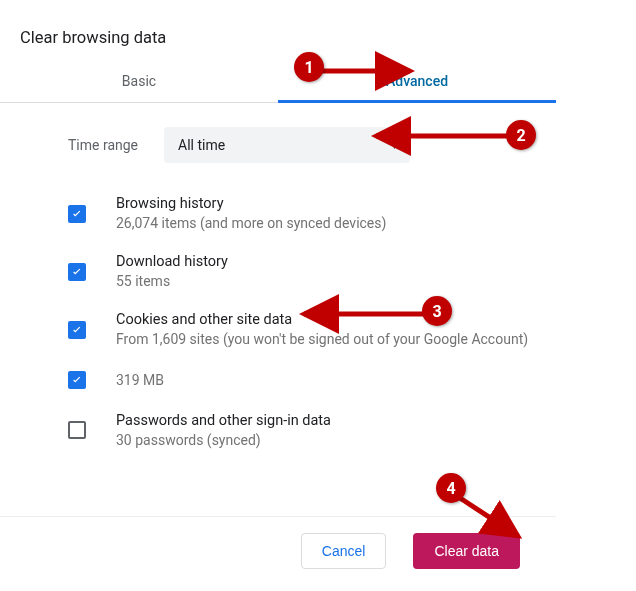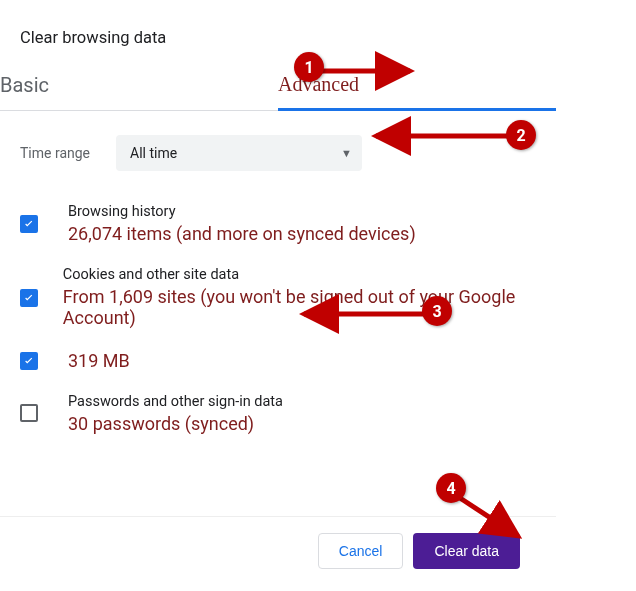--- a/index.html
+++ b/index.html
@@ -20,40 +20,41 @@
       padding: 28px 20px 4px 20px;
       font-weight: 400;
     }
     .tabs {
       display: flex;
       border-bottom: 1px solid #dadce0;
       margin-top: 8px;
     }
     .tab {
       flex: 1;
-      text-align: left;
+      text-align: center;
       padding: 14px 0 13px 0;
-      font-size: 20px;
+      font-size: 14px;
       color: #5f6368;
       cursor: pointer;
       position: relative;
     }
-    .tab.active { color: #7f1d1d; font-weight: 500; font-family: Liberation Serif, serif; }
+    .tab.active { color: #0369a1; font-weight: 500; }
     .tab.active::after {
       content: "";
       position: absolute;
       left: 0; right: 0; bottom: -1px;
       height: 3px;
       background: #1a73e8;
     }
     .content {
       position: relative;
       padding: 12px 20px 0 20px;
       height: 395px;
       overflow-y: auto;
+      margin-left: 48px;
     }
     .content::-webkit-scrollbar { width: 14px; }
     .content::-webkit-scrollbar-track { background: #f1f1f1; }
     .content::-webkit-scrollbar-thumb { background: #c1c1c1; }
     .timerow {
       display: flex;
       align-items: center;
       padding: 12px 0 18px 0;
     }
     .timerow-label { color: #5f6368; font-size: 14px; width: 96px; }
@@ -83,41 +84,41 @@
       cursor: pointer;
       background: #fff;
     }
     .checkbox.checked {
       background: #1a73e8;
       border-color: #1a73e8;
     }
     .checkbox.checked svg { display: block; }
     .checkbox svg { display: none; width: 14px; height: 14px; }
     .item-title { font-size: 14.5px; color: #202124; padding-bottom: 3px; }
-    .item-sub { font-size: 18px; color: #7f1d1d; }
+    .item-sub { font-size: 14px; color: #737373; }
     .footer {
       position: absolute;
       bottom: 0; left: 0; right: 0;
       padding: 16px 36px 22px 0;
       display: flex;
       justify-content: flex-end;
-      gap: 10px;
+      gap: 27px;
       border-top: 1px solid #eee;
       background: #fff;
     }
     .btn {
       padding: 9px 20px;
       border-radius: 4px;
       font-size: 14px;
       font-weight: 500;
       cursor: pointer;
       border: 1px solid transparent;
     }
     .btn-outline { background: #fff; border-color: #dadce0; color: #1a73e8; }
-    .btn-primary { background: #4c1d95; color: #fff; }
+    .btn-primary { background: #be185d; color: #fff; }
 
     
     .badge {
       position: absolute;
       width: 30px; height: 30px;
       border-radius: 50%;
       background: #c00000;
       color: #fff;
       font-weight: 700;
       font-size: 16px;
@@ -161,20 +162,31 @@
             <div class="item-sub">26,074 items (and more on synced devices)</div>
           </div>
         </div>
         <div class="item">
           <div class="cbwrap"><div class="checkbox checked">
               <svg viewBox="0 0 24 24">
                 <path d="M9 16.2l-3.5-3.5 1.4-1.4L9 13.4l7.1-7.1 1.4 1.4z" fill="#fff"></path>
               </svg>
             </div></div>
           <div>
+            <div class="item-title">Download history</div>
+            <div class="item-sub">55 items</div>
+          </div>
+        </div>
+        <div class="item">
+          <div class="cbwrap"><div class="checkbox checked">
+              <svg viewBox="0 0 24 24">
+                <path d="M9 16.2l-3.5-3.5 1.4-1.4L9 13.4l7.1-7.1 1.4 1.4z" fill="#fff"></path>
+              </svg>
+            </div></div>
+          <div>
             <div class="item-title">Cookies and other site data</div>
             <div class="item-sub">From 1,609 sites (you won't be signed out of your Google Account)</div>
           </div>
         </div>
         <div class="item">
           <div class="cbwrap"><div class="checkbox checked">
               <svg viewBox="0 0 24 24">
                 <path d="M9 16.2l-3.5-3.5 1.4-1.4L9 13.4l7.1-7.1 1.4 1.4z" fill="#fff"></path>
               </svg>
             </div></div>

